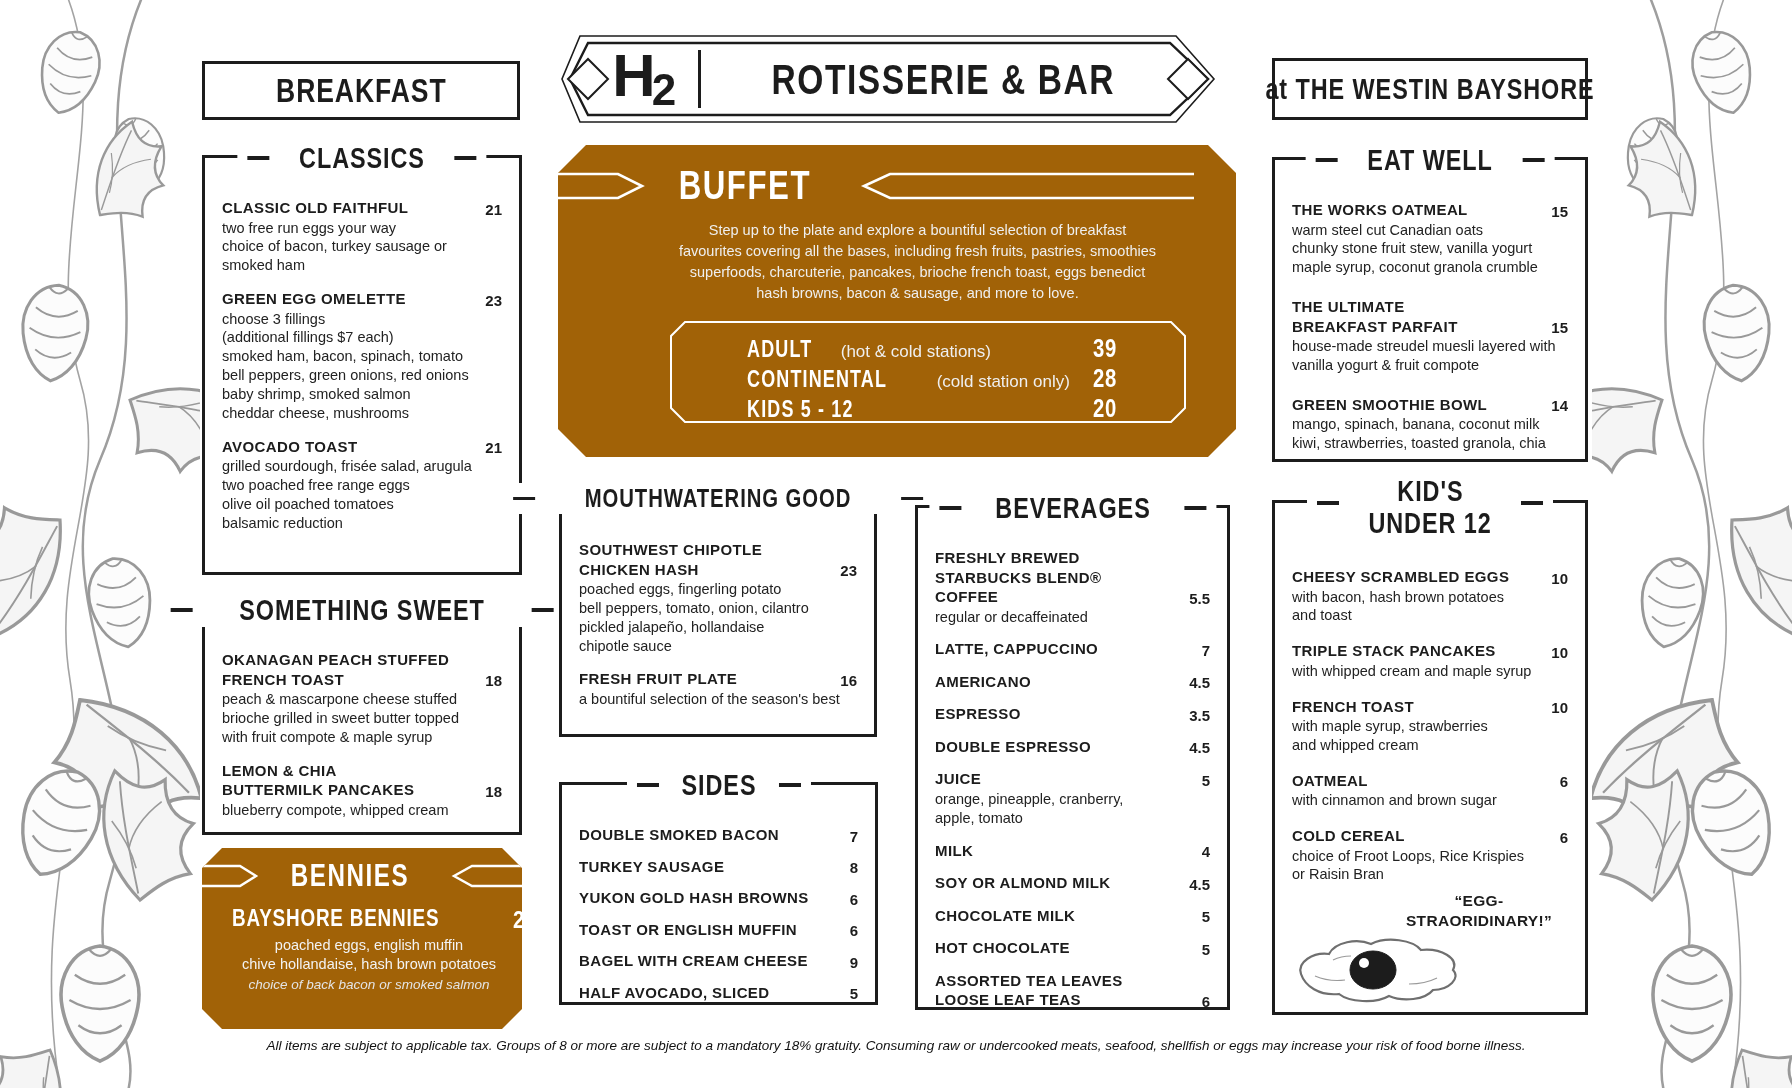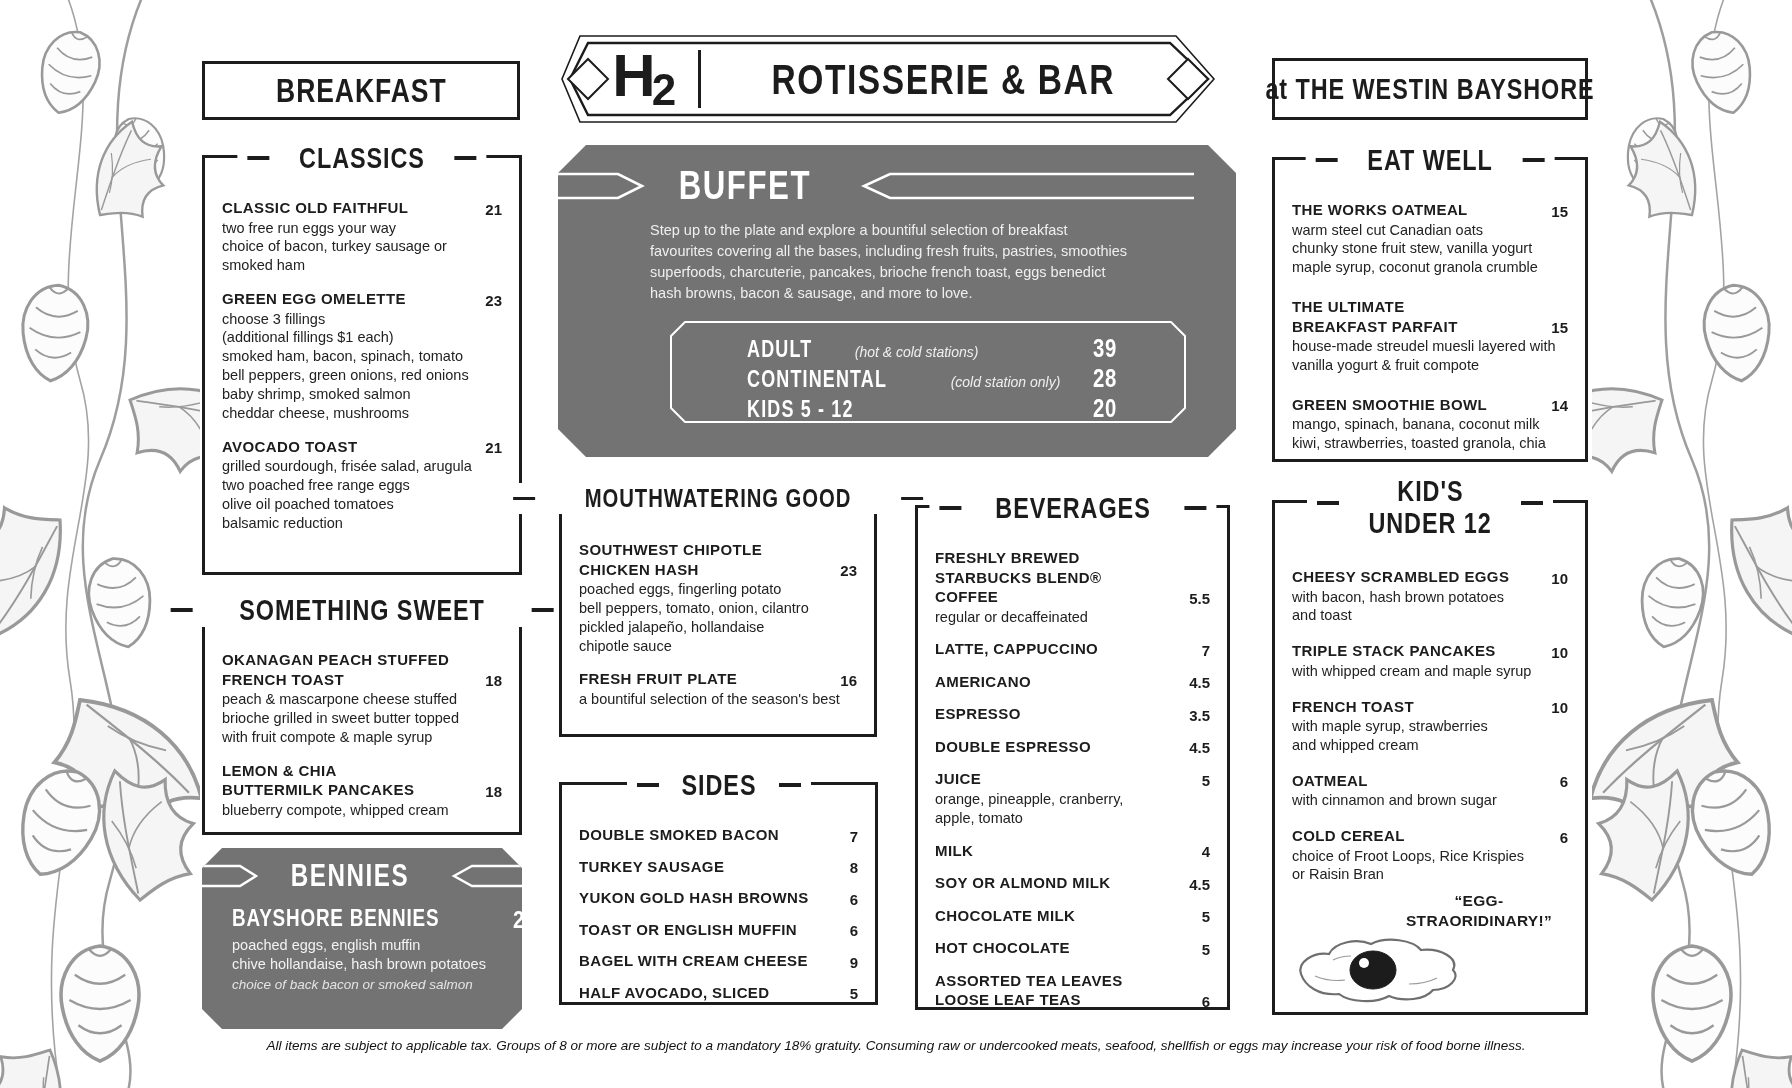--- a/index.html
+++ b/index.html
@@ -56,21 +56,21 @@
   .mi-desc { font-size:14.5px; line-height:1.3; color:#222; white-space:pre-line; margin-top:1px; }
   .mi-note { font-size:13.5px; font-style:italic; color:#333; margin-top:3px; }
 
   #sec-beverages .mi { margin-bottom:13px; }
   #sec-sides .mi { margin-bottom:12px; }
   #sec-eatwell .mi { margin-bottom:20px; }
   #sec-kids .mi { margin-bottom:16px; }
   #sec-kids { padding-top:64px; }
 
   
-  .black-box { position:absolute; background:#737373; color:#fff; }
+  .black-box { position:absolute; background:#a16207; color:#fff;text-align:center; }
   #buffet-box { left:558px; top:145px; width:678px; height:312px; padding:18px 36px 16px 36px;
       clip-path:polygon(28px 0,calc(100% - 28px) 0,100% 28px,100% calc(100% - 28px),
       calc(100% - 28px) 100%,28px 100%,0 calc(100% - 28px),0 28px); }
   #bennies-box { left:202px; top:848px; width:320px; height:181px; padding:10px 16px;
       clip-path:polygon(20px 0,calc(100% - 20px) 0,100% 20px,100% calc(100% - 20px),
       calc(100% - 20px) 100%,20px 100%,0 calc(100% - 20px),0 20px); }
   .black-head { display:flex; align-items:center; gap:14px; }
   .black-head .arr { flex:0 0 auto; }
   .black-title { font-size:40px; letter-spacing:2px; color:#fff; }
   #bennies-box .black-title { font-size:31px; }
@@ -79,21 +79,21 @@
 
   .buffet-desc { margin:12px 20px 0 56px; width:535px; font-size:14.5px; line-height:1.46;
       color:#efefef; white-space:pre-line; }
 
   .price-box { position:relative; margin:15px 0 0 75px; width:518px; height:104px;
       padding:15px 70px 0 78px; }
   .pb-frame { position:absolute; inset:0; width:100%; height:100%; }
   .pb-row { display:flex; justify-content:space-between; align-items:baseline;
       line-height:26px; }
   .pb-label { font-size:23px; letter-spacing:1.5px; color:#fff; }
-  .pb-note { font-size:14px; font-style:italic; color:#efefef; margin-left:24px; }
+  .pb-note { font-size:17px; color:#efefef; margin-left:10px; }
   .pb-price { font-size:26px; color:#fff; }
   .pb-label-group { display:flex; align-items:baseline; }
 
   #bennies-box .mi { margin:10px 0 0 14px; }
   #bennies-box .mi-name { font-size:23px; font-weight:600; letter-spacing:1px;
       transform:scaleX(.82); transform-origin:0 50%; white-space:nowrap; }
   #bennies-box .mi-price { font-size:24px; font-weight:600; transform:scaleX(.85);
       transform-origin:100% 50%; }
   #bennies-box .mi-desc { color:#f3f3f3; margin-top:2px; }
   #bennies-box .mi-note { color:#e4e4e4; }
@@ -195,21 +195,21 @@
 smoked ham</p>
 
         </article>
 
         <article class="mi">
           <div class="mi-head">
             <span class="mi-name">GREEN EGG OMELETTE</span>
             <span class="mi-price">23</span>
           </div>
           <p class="mi-desc">choose 3 fillings
-(additional fillings $1 each)
+(additional fillings $7 each)
 smoked ham, bacon, spinach, tomato
 bell peppers, green onions, red onions
 baby shrimp, smoked salmon
 cheddar cheese, mushrooms</p>
 
         </article>
 
         <article class="mi">
           <div class="mi-head">
             <span class="mi-name">AVOCADO TOAST</span>

